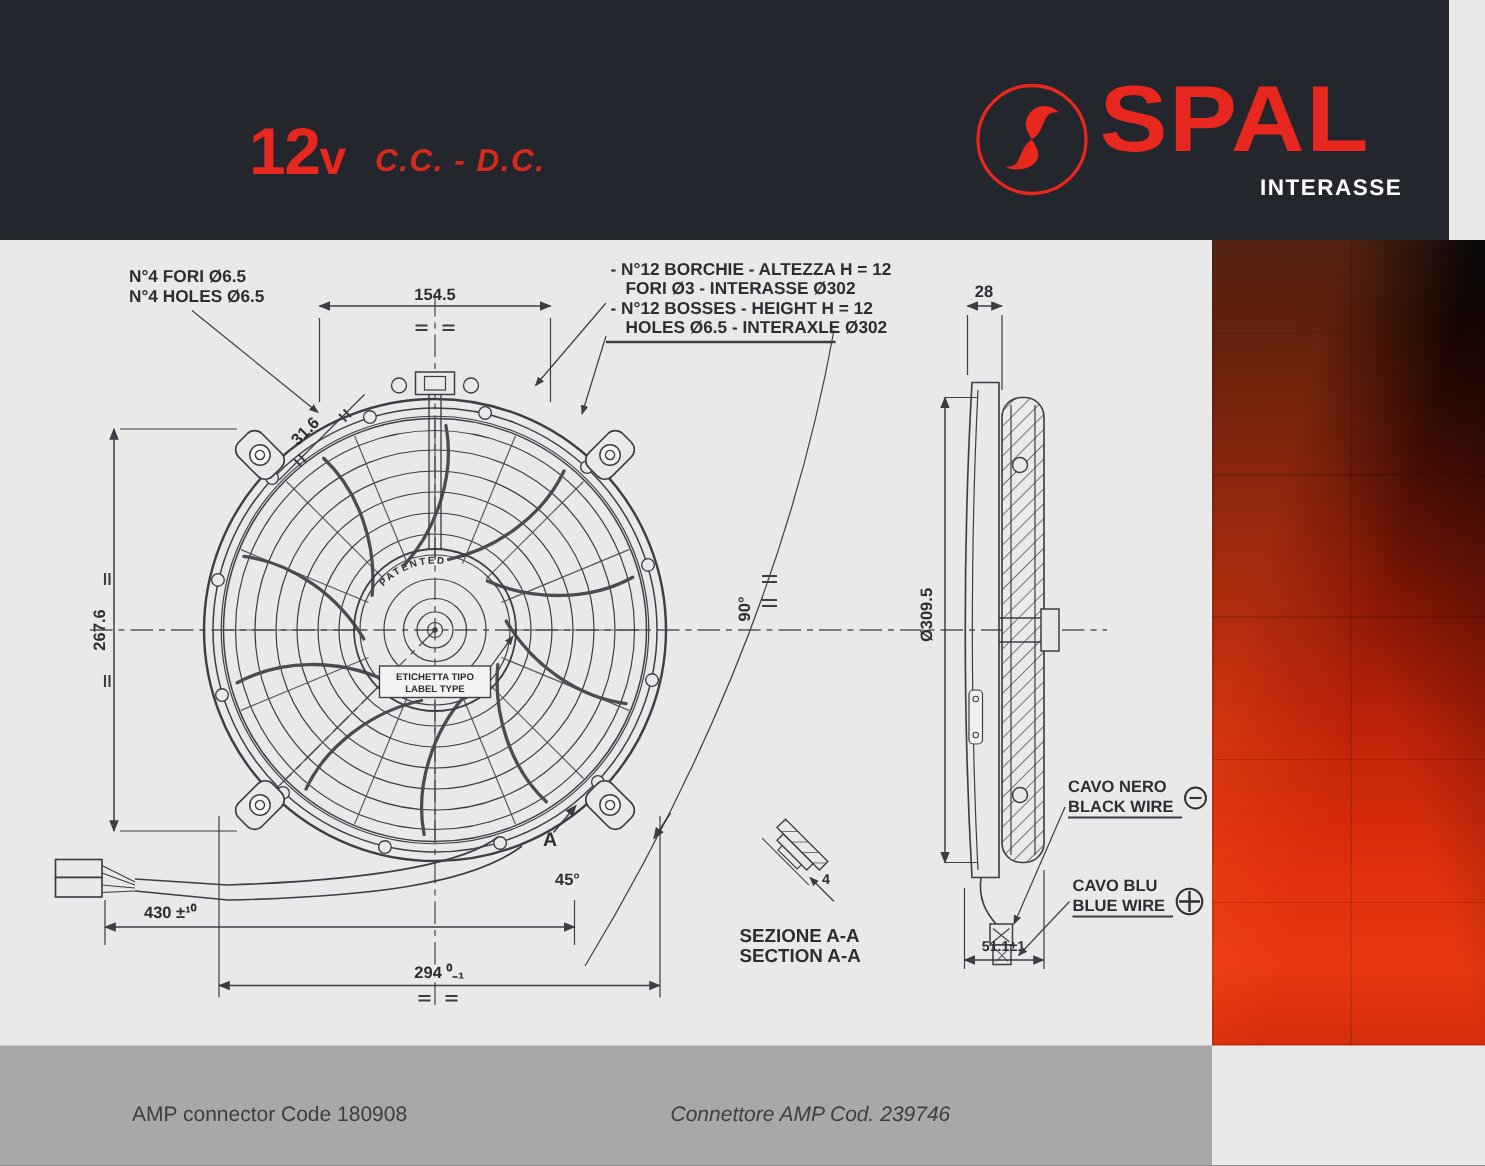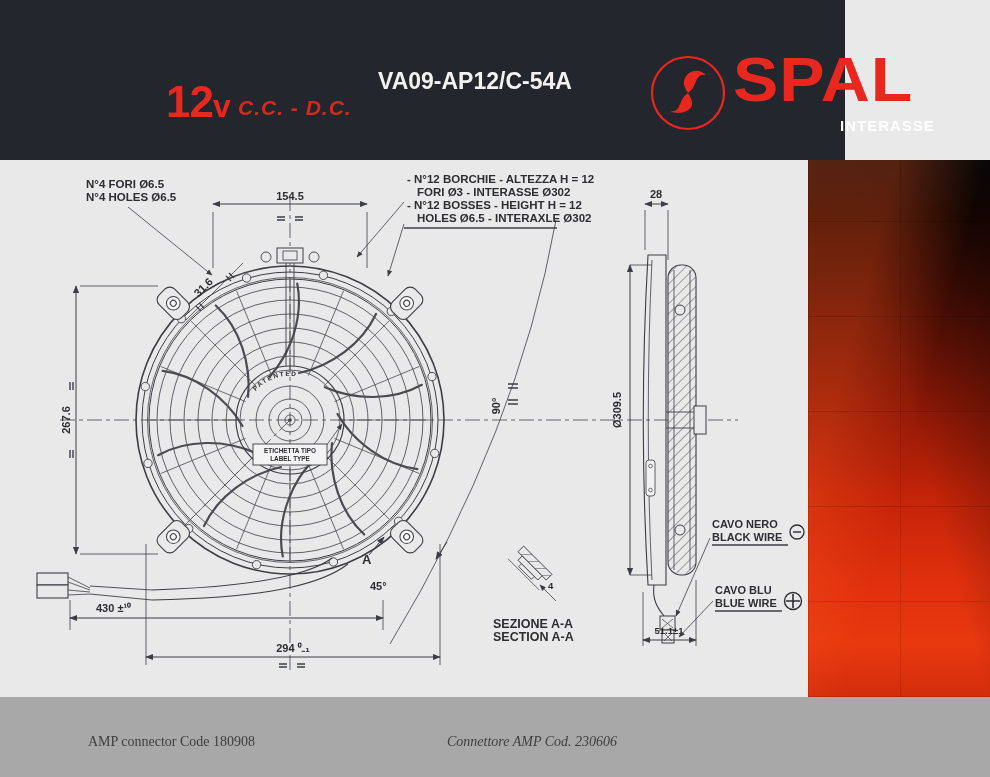--- a/index.html
+++ b/index.html
@@ -1,23 +1,23 @@
 <!DOCTYPE html>
 <html><head>
 <meta charset="utf-8">
 <style>
   html,body{margin:0;padding:0;background:#444;}
   .page{position:relative;width:990px;height:777px;overflow:hidden;
         font-family:"Liberation Sans",sans-serif;background:#e9e9e9;}
   
-  .header{position:absolute;left:0;top:0;width:845px;height:160px;background:#23262d;}
+  .header{position:absolute;left:0;top:0;width:966px;height:160px;background:#23262d;}
   .v12{position:absolute;left:166px;top:80px;color:#e8281e;font-weight:bold;line-height:1;}
   .v12 .num{font-size:44px;letter-spacing:-1px;}
   .v12 .unit{font-size:32px;}
-  .ccdc{position:absolute;left:238px;top:96px;color:#d42a1e;font-weight:bold;font-style:italic;
+  .ccdc{position:absolute;left:250px;top:96px;color:#d42a1e;font-weight:bold;font-style:italic;
         font-size:21px;letter-spacing:1px;}
   .models{position:absolute;left:378px;top:66px;color:#f4f2ee;font-weight:bold;
           font-size:23px;line-height:30px;letter-spacing:0px;}
   .spal-logo-circle{position:absolute;left:648px;top:53px;}
   .spal-word{position:absolute;left:733px;top:48px;color:#e8281e;font-weight:bold;
              font-size:68px;line-height:1;letter-spacing:1px;transform:scaleY(.92);transform-origin:top left;}
   .spal-sub{position:absolute;left:840px;top:117px;color:#fff;font-weight:bold;
             font-size:15px;letter-spacing:1px;}
   
   .drawing{position:absolute;left:0;top:160px;width:808px;height:537px;background:#e9e9e9;}
@@ -34,37 +34,36 @@
   .redpanel{position:absolute;left:808px;top:160px;width:182px;height:537px;
     background:
       linear-gradient(105deg, rgba(255,90,30,.30) 0 28%, rgba(0,0,0,0) 55%),
       linear-gradient(255deg, rgba(0,0,0,.38) 0 8%, rgba(0,0,0,0) 45%),
       linear-gradient(180deg,#0b0b0d 0%,#1d0703 10%,#4d0e05 26%,#8c1806 45%,#c22308 62%,#df2f0d 78%,#e8380f 90%,#d32d0c 100%);}
   .redpanel .grid{position:absolute;inset:0;
     background:
       repeating-linear-gradient(0deg, rgba(0,0,0,.14) 0 1px, transparent 1px 95px),
       repeating-linear-gradient(90deg, rgba(0,0,0,.12) 0 1px, transparent 1px 92px);}
   
-  .footer{position:absolute;left:0;top:697px;width:990px;height:80px;background:#a8a8a8;color:#3e3e3e;font-family:Liberation Serif, serif;}
+  .footer{position:absolute;left:0;top:697px;width:808px;height:80px;background:#a8a8a8;color:#3e3e3e;}
   .fcol{position:absolute;top:9px;font-size:14px;line-height:14.5px;white-space:pre;}
   .fcol.en{left:88px;}
   .fcol.it{left:447px;font-style:italic;}
 </style>
 </head>
 <body>
 
 <div class="page">
 
   <div class="header">
     <div class="v12">
       <span class="num">12</span><span class="unit">v</span>
     </div>
     <div class="ccdc">C.C. - D.C.</div>
     <div class="models">
-      <div>VA09-AP12/C-54A</div>
     </div>
     <svg class="spal-logo-circle" width="80" height="80" viewBox="0 0 80 80">
       <circle cx="40" cy="40" r="36" fill="none" stroke="#e8281e" stroke-width="2.2"></circle>
       <path d="M22,58 C34,60 30,46 40,40 C50,34 46,20 58,22 C50,14 38,18 36,28 C34,36 46,44 44,52 C42,60 28,62 22,58 Z" fill="#e8281e"></path>
     </svg>
     <div class="spal-word">SPAL</div>
     <div class="spal-sub">INTERASSE</div>
   </div>
 
   <div class="drawing">
@@ -363,21 +362,21 @@
   </div>
 
   <div class="footer">
     <div class="fcol en">
       <div>AMP connector Code 180908</div>
       
       
       
     </div>
     <div class="fcol it">
-      <div>Connettore AMP Cod. 230606</div>
+      <div>Connettore AMP Cod. 239746</div>
       
       
       
     </div>
 
   </div>
 
 </div>
 
 </body></html>

